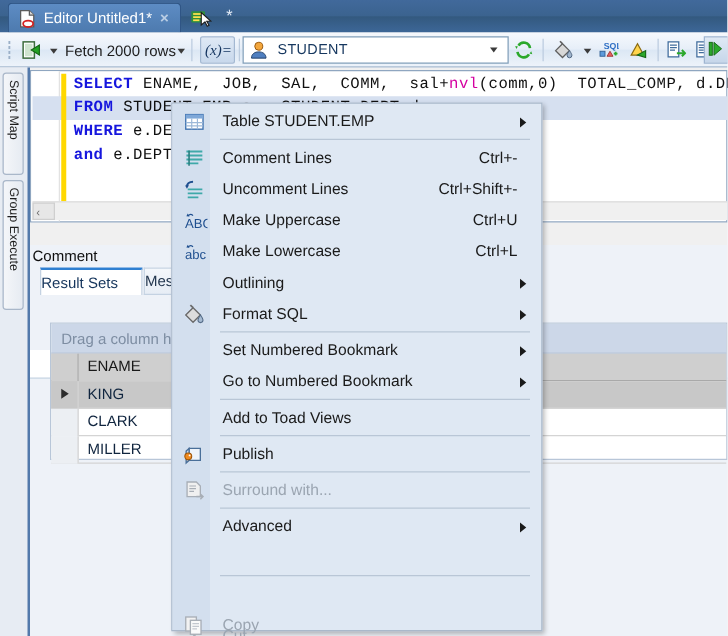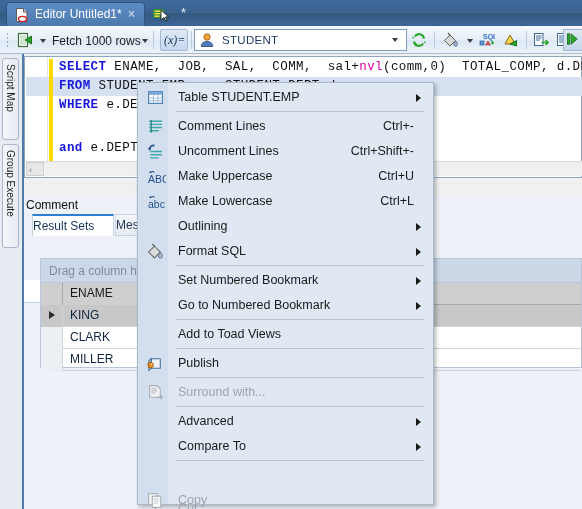--- a/index.html
+++ b/index.html
@@ -204,21 +204,21 @@
     <span class="grip" style="left:6px;"></span>
 
     <span class="tb-btn" style="left:14px;width:22px;">
       <svg class="ico-svg" style="margin:3px 0 0 3px" width="16" height="16" viewBox="0 0 16 16">
         <rect x="1.5" y="1.5" width="9" height="13" fill="#ffffff" stroke="#3d6d3d" stroke-width="1.2"></rect>
         <rect x="3" y="3" width="6" height="10" fill="#cfe4cf"></rect>
         <path d="M8 8 L14.5 4 L14.5 12 Z" fill="#24a124" stroke="#156615" stroke-width="0.9"></path>
       </svg>
     </span>
     <span class="caret" style="left:40px;top:13px;"></span>
-    <span class="tb-text" style="left:52px;top:8px;">Fetch 1000 rows</span>
+    <span class="tb-text" style="left:52px;top:8px;">Fetch 2000 rows</span>
     <span class="caret" style="left:142px;top:13px;"></span>
     <span class="tb-sep" style="left:153px;"></span>
 
     <span class="fx-box">
       <span class="fx-text">(x)=</span>
     </span>
     <span class="tb-sep" style="left:191px;"></span>
 
     <span class="schema-box">
       <span style="position:absolute;left:4px;top:2px;">
@@ -299,21 +299,21 @@
   </div>
 
   <div class="editor">
     <div class="gutter"></div>
     <div class="hl-row" style="top:20px;"></div>
     <div class="changebar"></div>
 
     <div class="codeline" style="top:3px;"><span class="kw">SELECT</span> ENAME,  JOB,  SAL,  COMM,  sal+<span class="fn">nvl</span>(comm,0)  TOTAL_COMP, d.DNAME</div>
     <div class="codeline" style="top:22px;"><span class="kw">FROM</span> STUDENT.EMP e,  STUDENT.DEPT d</div>
     <div class="codeline" style="top:41px;"><span class="kw">WHERE</span> e.DE</div>
-    <div class="codeline" style="top:60px;margin-top:24px;"><span class="kw">and</span> e.DEPT</div>
+    <div class="codeline" style="top:60px;"><span class="kw">and</span> e.DEPT</div>
 
     <div class="ed-hscroll">
       <div class="ed-hthumb">
         <span class="ed-harrow">‹</span>
       </div>
     </div>
   </div>
 
   <div class="results-pane">
     <div class="results-title">Comment</div>
@@ -485,24 +485,20 @@
       </span>
       <span class="ctx-label dis">Surround with...</span>
     </div>
     <div class="ctx-sep" style="top:323px;"></div>
 
     <div class="ctx-item" style="top:326px;">
       <span class="ctx-label">Advanced</span>
       <span class="ctx-arrow"></span>
     </div>
 
-    <div class="ctx-item" style="top:351px;">
-      <span class="ctx-label">Compare To</span>
-      <span class="ctx-arrow"></span>
-    </div>
     <div class="ctx-sep" style="top:377px;"></div>
 
     <div class="ctx-item" style="top:380px;margin-top:34px;">
       <span class="ctx-ico">
         <svg class="ico-svg" width="17" height="17" viewBox="0 0 16 16">
           <path d="M4.5 1.5L11 11M11.5 1.5L5 11" stroke="#a8aeb6" stroke-width="1.3" fill="none"></path>
           <circle cx="4" cy="12.6" r="2.1" fill="none" stroke="#a8aeb6" stroke-width="1.3"></circle>
           <circle cx="12" cy="12.6" r="2.1" fill="none" stroke="#a8aeb6" stroke-width="1.3"></circle>
         </svg>
       </span>

